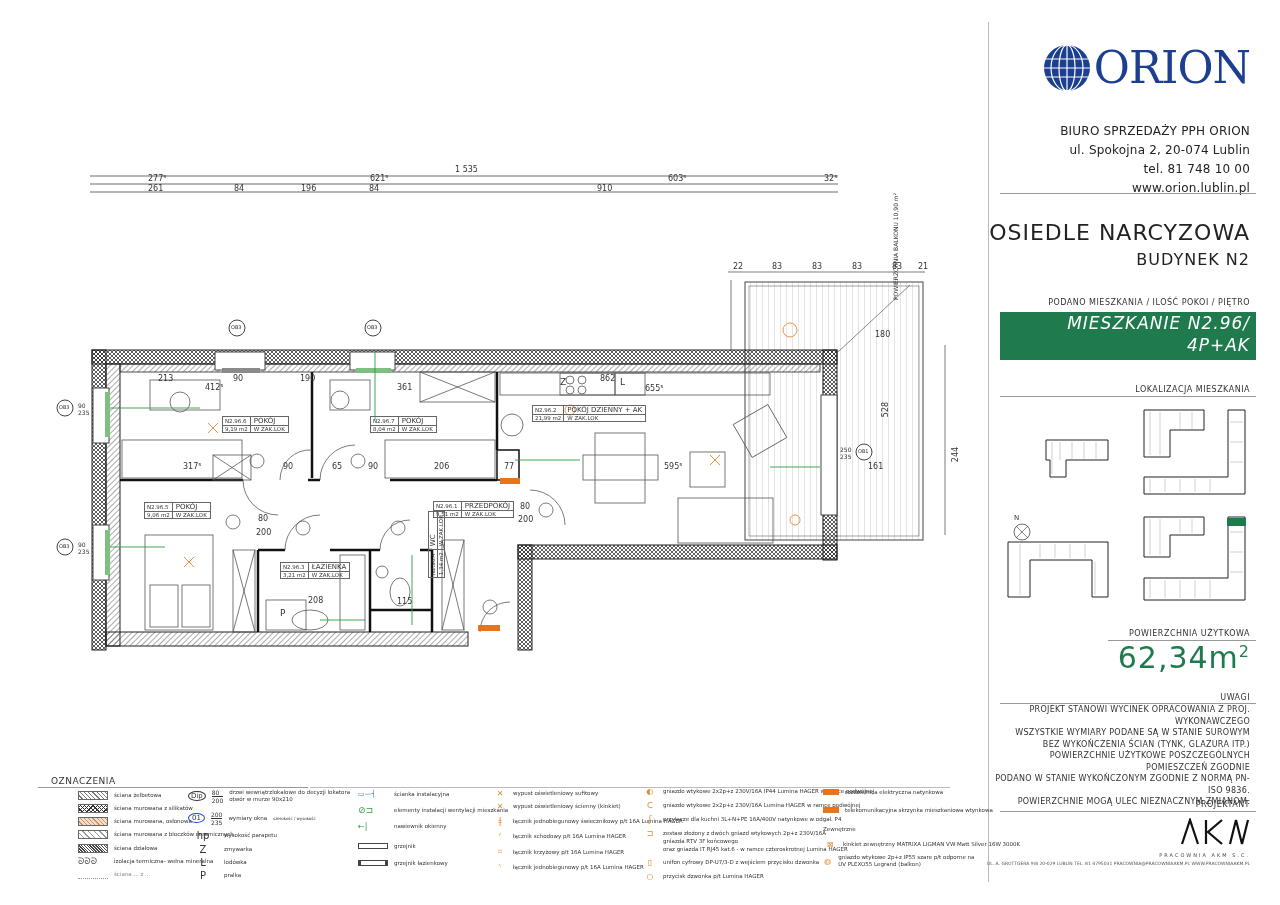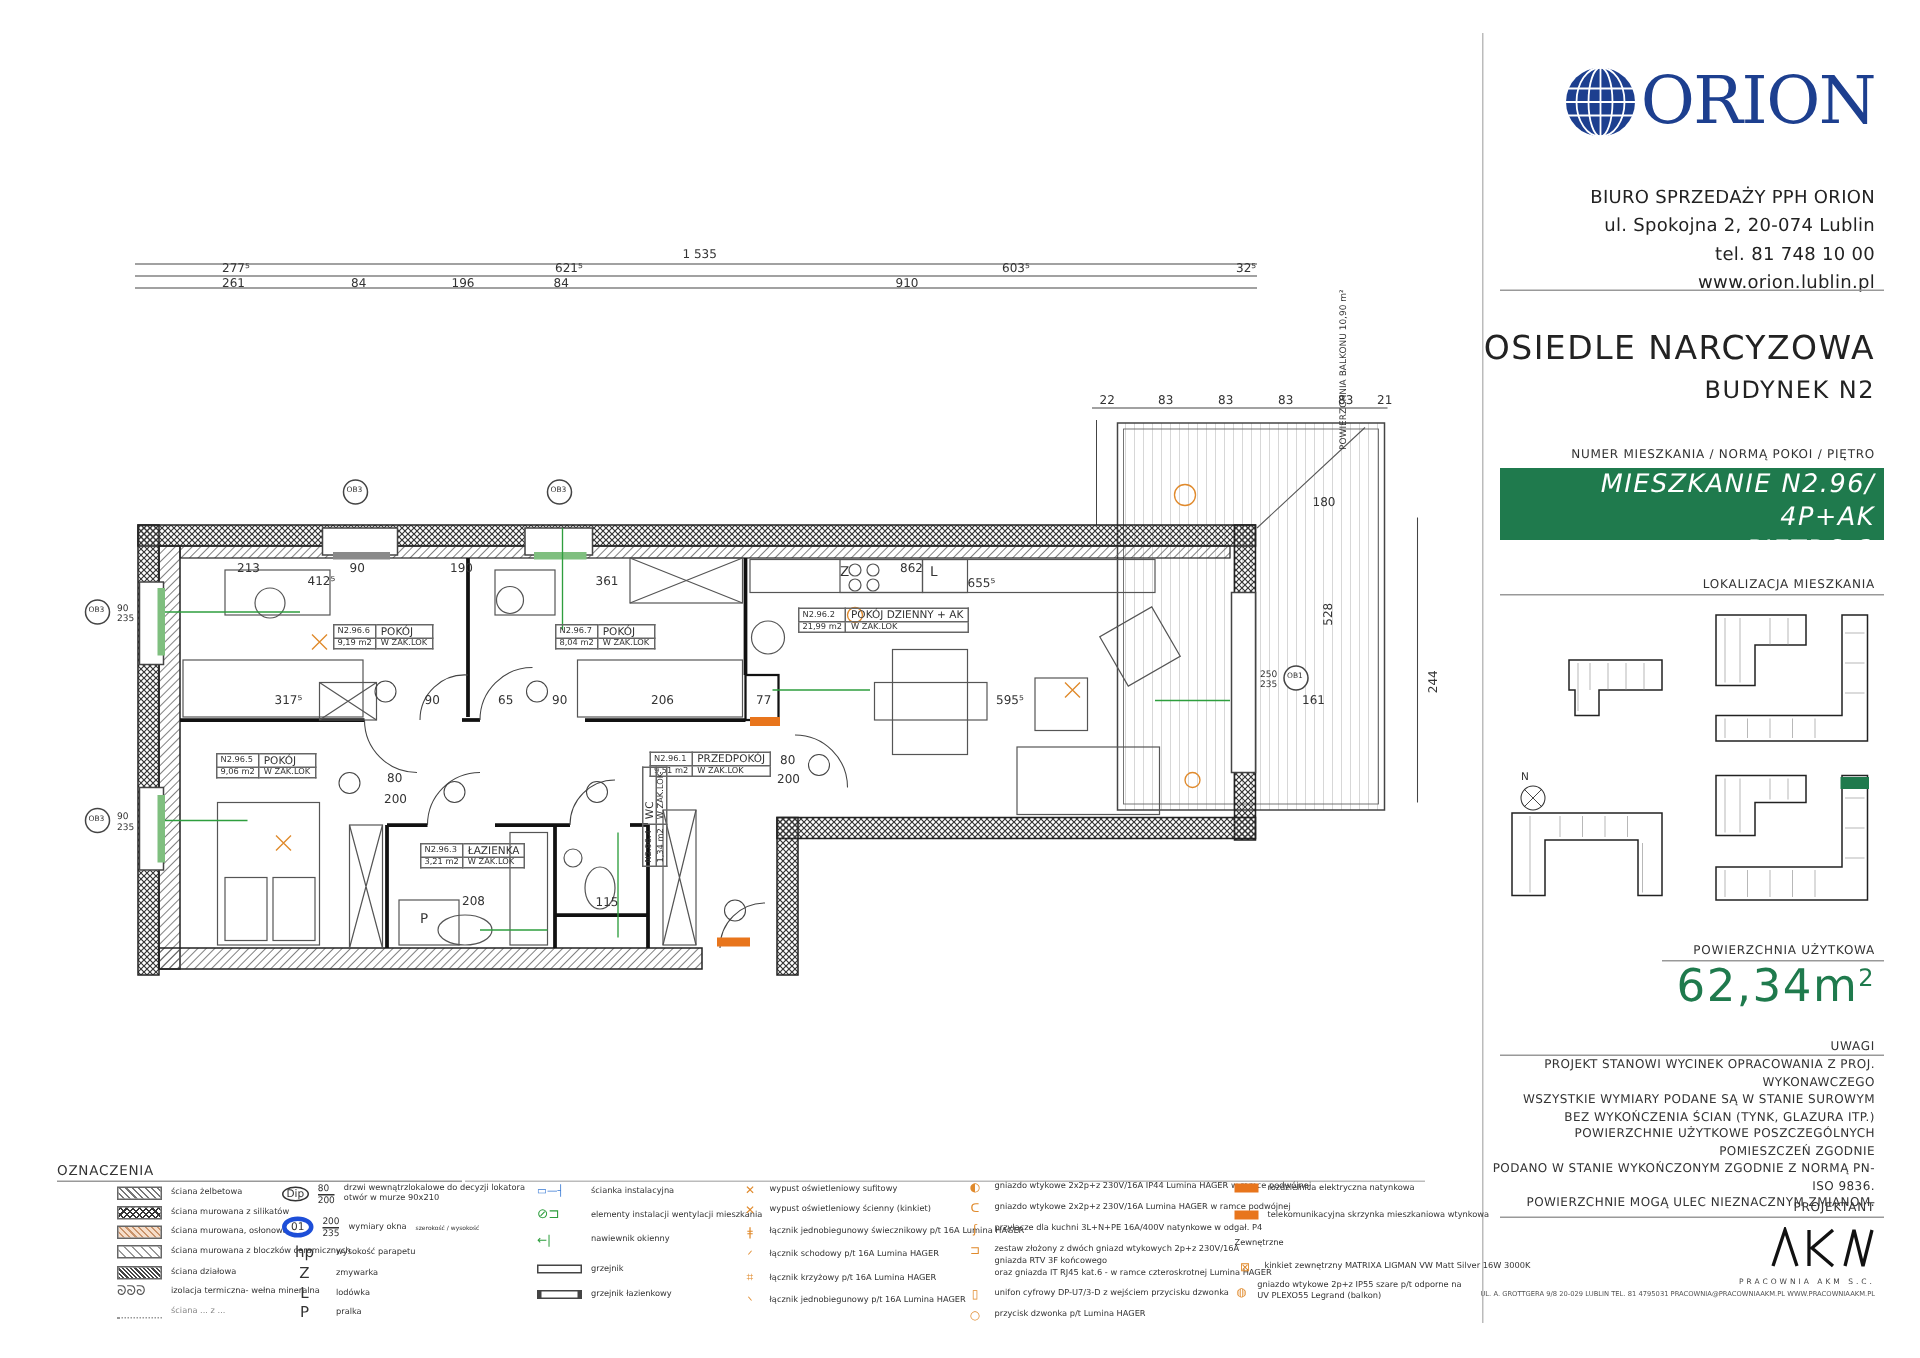--- a/index.html
+++ b/index.html
@@ -21,21 +21,21 @@
   .green-box { position: absolute; left: 12px; right: 0; top: 290px; height: 48px; background: #1f7a4d; color: #fff; text-align: right; padding-right: 6px; font-style: italic; }
   .green-box div { font-size: 17px; letter-spacing: 1px; line-height: 22px; }
   .area-val { position: absolute; right: 6px; top: 618px; font-size: 30px; color: #1f7a4d; letter-spacing: 1px; }
   .area-val sup { font-size: 16px; vertical-align: top; position: relative; top: 2px; }
   .notes { position: absolute; right: 6px; top: 682px; text-align: right; font-size: 8px; line-height: 11.5px; color: #333; letter-spacing: 0.3px; }
   .akm-sub { position: absolute; right: 6px; top: 830px; font-size: 5px; letter-spacing: 2px; color: #444; }
   .akm-addr { position: absolute; right: 6px; top: 839px; font-size: 4.5px; color: #555; white-space: nowrap; }
 
   
   #legend { position: absolute; left: 38px; top: 776px; width: 950px; height: 110px; }
-  .leg-title { position: absolute; left: 0; top: 0; font-size: 9px; letter-spacing: 0.5px; color: #333; }
+  .leg-title { position: absolute; left: 13px; top: 0; font-size: 9px; letter-spacing: 0.5px; color: #333; }
   .leg-rule { position: absolute; left: 0; top: 11px; width: 270px; height: 1px; background: #999; }
   .leg-item { position: absolute; font-size: 5.5px; color: #333; white-space: nowrap; display: flex; align-items: center; gap: 6px; height: 12px; }
   .swatch { width: 30px; height: 9px; border: 1px solid #666; margin-left: 40px; }
   .sw-hatch { background: repeating-linear-gradient(45deg, #fff 0 2px, #777 2px 3px); }
   .sw-cross { background: repeating-linear-gradient(45deg, transparent 0 2px, #333 2px 3px), repeating-linear-gradient(-45deg, #fff 0 2px, #333 2px 3px); }
   .sw-orange { background: repeating-linear-gradient(45deg, #f6ddc9 0 2px, #c9936b 2px 3px); }
   .sw-dots { background: repeating-linear-gradient(45deg, #fff 0 3px, #999 3px 4px); }
   .sw-dark { background: repeating-linear-gradient(45deg, #444 0 1px, #fff 1px 2px); }
   .sym { font-size: 10px; width: 30px; text-align: center; color: #333; }
   .oring { color: #e08a2c; font-size: 8px; width: 14px; text-align: center; }
@@ -382,21 +382,21 @@
     <div>BIURO SPRZEDAŻY PPH ORION</div>
     <div>ul. Spokojna 2, 20-074 Lublin</div>
     <div>tel. 81 748 10 00</div>
     <div>www.orion.lublin.pl</div>
   </div>
   <div class="hline" style="top:171px"></div>
 
   <div class="proj-title">OSIEDLE NARCYZOWA</div>
   <div class="proj-sub">BUDYNEK N2</div>
 
-  <div class="abs small-caps" style="right:6px;top:276px">NUMER MIESZKANIA / NORMĄ POKOI / PIĘTRO</div>
+  <div class="abs small-caps" style="right:6px;top:276px">PODANO MIESZKANIA / ILOŚĆ POKOI / PIĘTRO</div>
   <div class="green-box">
     <div>MIESZKANIE N2.96/ 4P+AK</div>
     <div>PIĘTRO 3</div>
   </div>
 
   <div class="abs small-caps" style="right:6px;top:363px">LOKALIZACJA MIESZKANIA</div>
   <div class="hline" style="top:374px"></div>
 
   <svg class="abs" style="left:12px;top:380px" width="256" height="220" viewBox="0 0 256 220">
     <g fill="#fff" stroke="#222" stroke-width="1">
@@ -488,21 +488,21 @@
     <span style="display:flex;flex-direction:column;font-size:6px;line-height:7px">
         <span style="border-bottom:0.5px solid #333">80</span>
         <span>200</span>
       </span>
     <span style="display:flex;flex-direction:column;line-height:7px">
         <span>drzwi wewnątrzlokalowe do decyzji lokatora</span>
         <span>otwór w murze 90x210</span>
       </span>
   </div>
   <div class="leg-item" style="left:150px;top:36px">
-    <span style="border:3px solid #1d4ed8;border-radius:50%;padding:0 3px;font-size:7px">01</span>
+    <span style="border:1px solid #1d4ed8;border-radius:50%;padding:0 3px;font-size:7px">01</span>
     <span style="display:flex;flex-direction:column;font-size:6px;line-height:7px">
         <span style="border-bottom:0.5px solid #333">200</span>
         <span>235</span>
       </span>
     <span>wymiary okna</span>
       <span style="font-size:4px">szerokość / wysokość</span>
   </div>
   <div class="leg-item" style="left:150px;top:53px">
       <span class="sym">hp</span>
       <span>wysokość parapetu</span>

